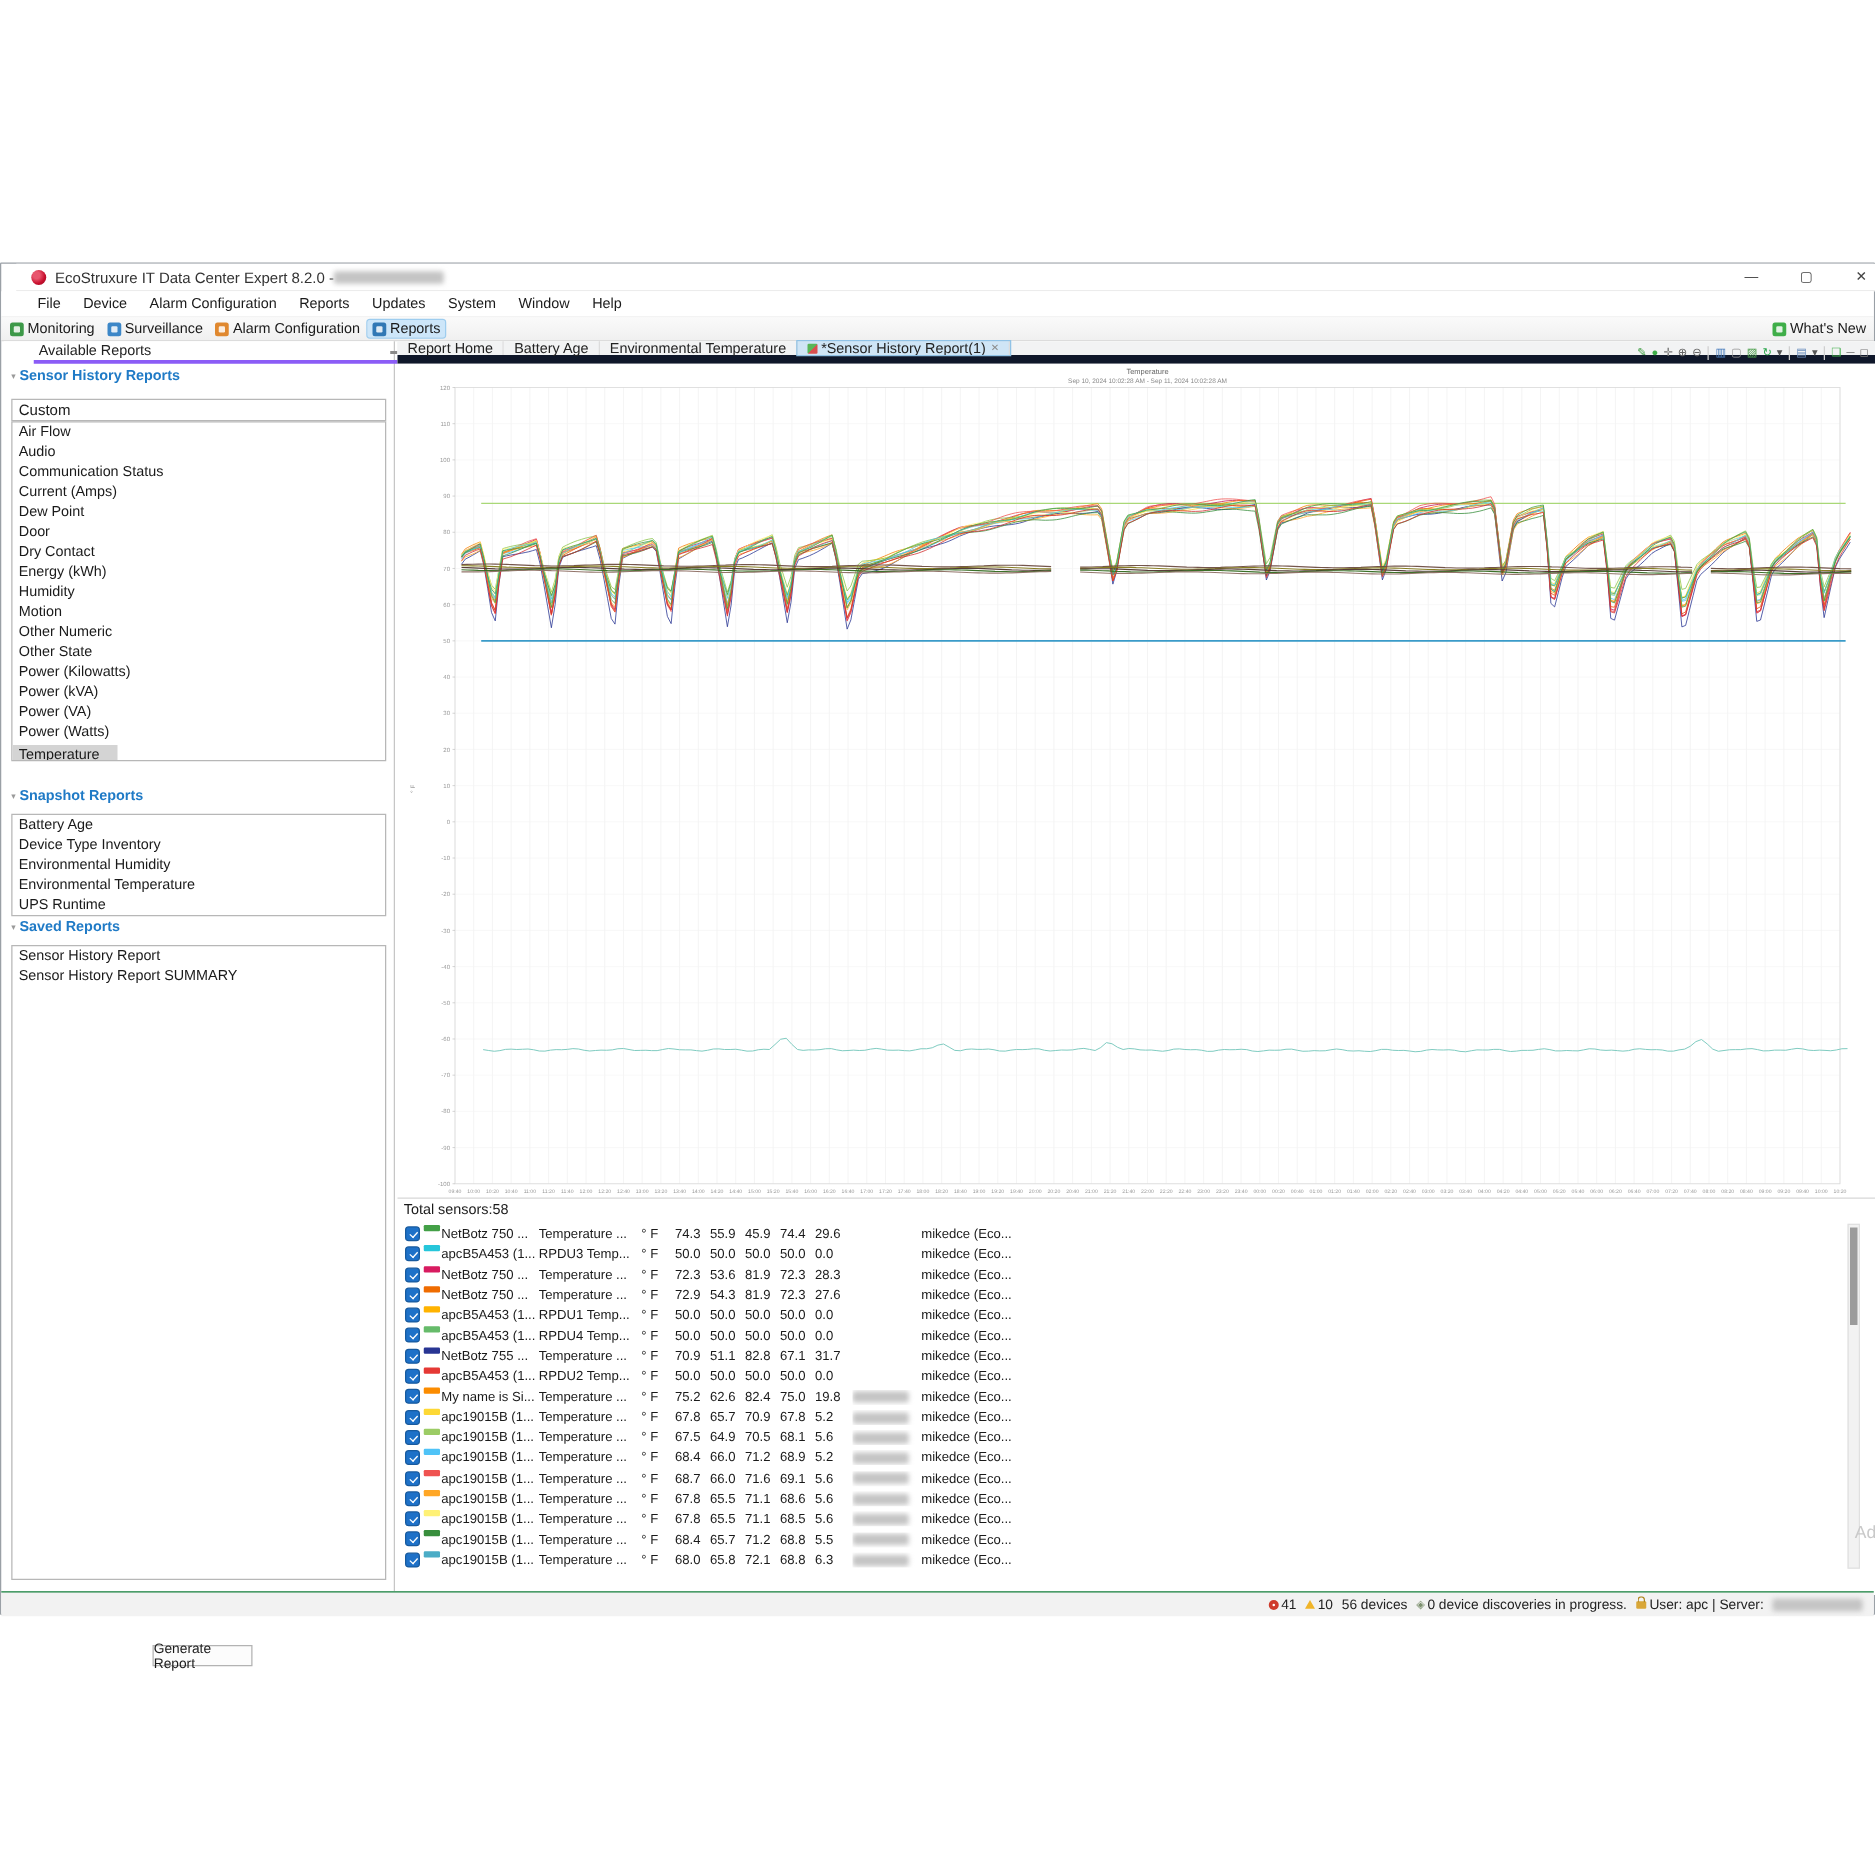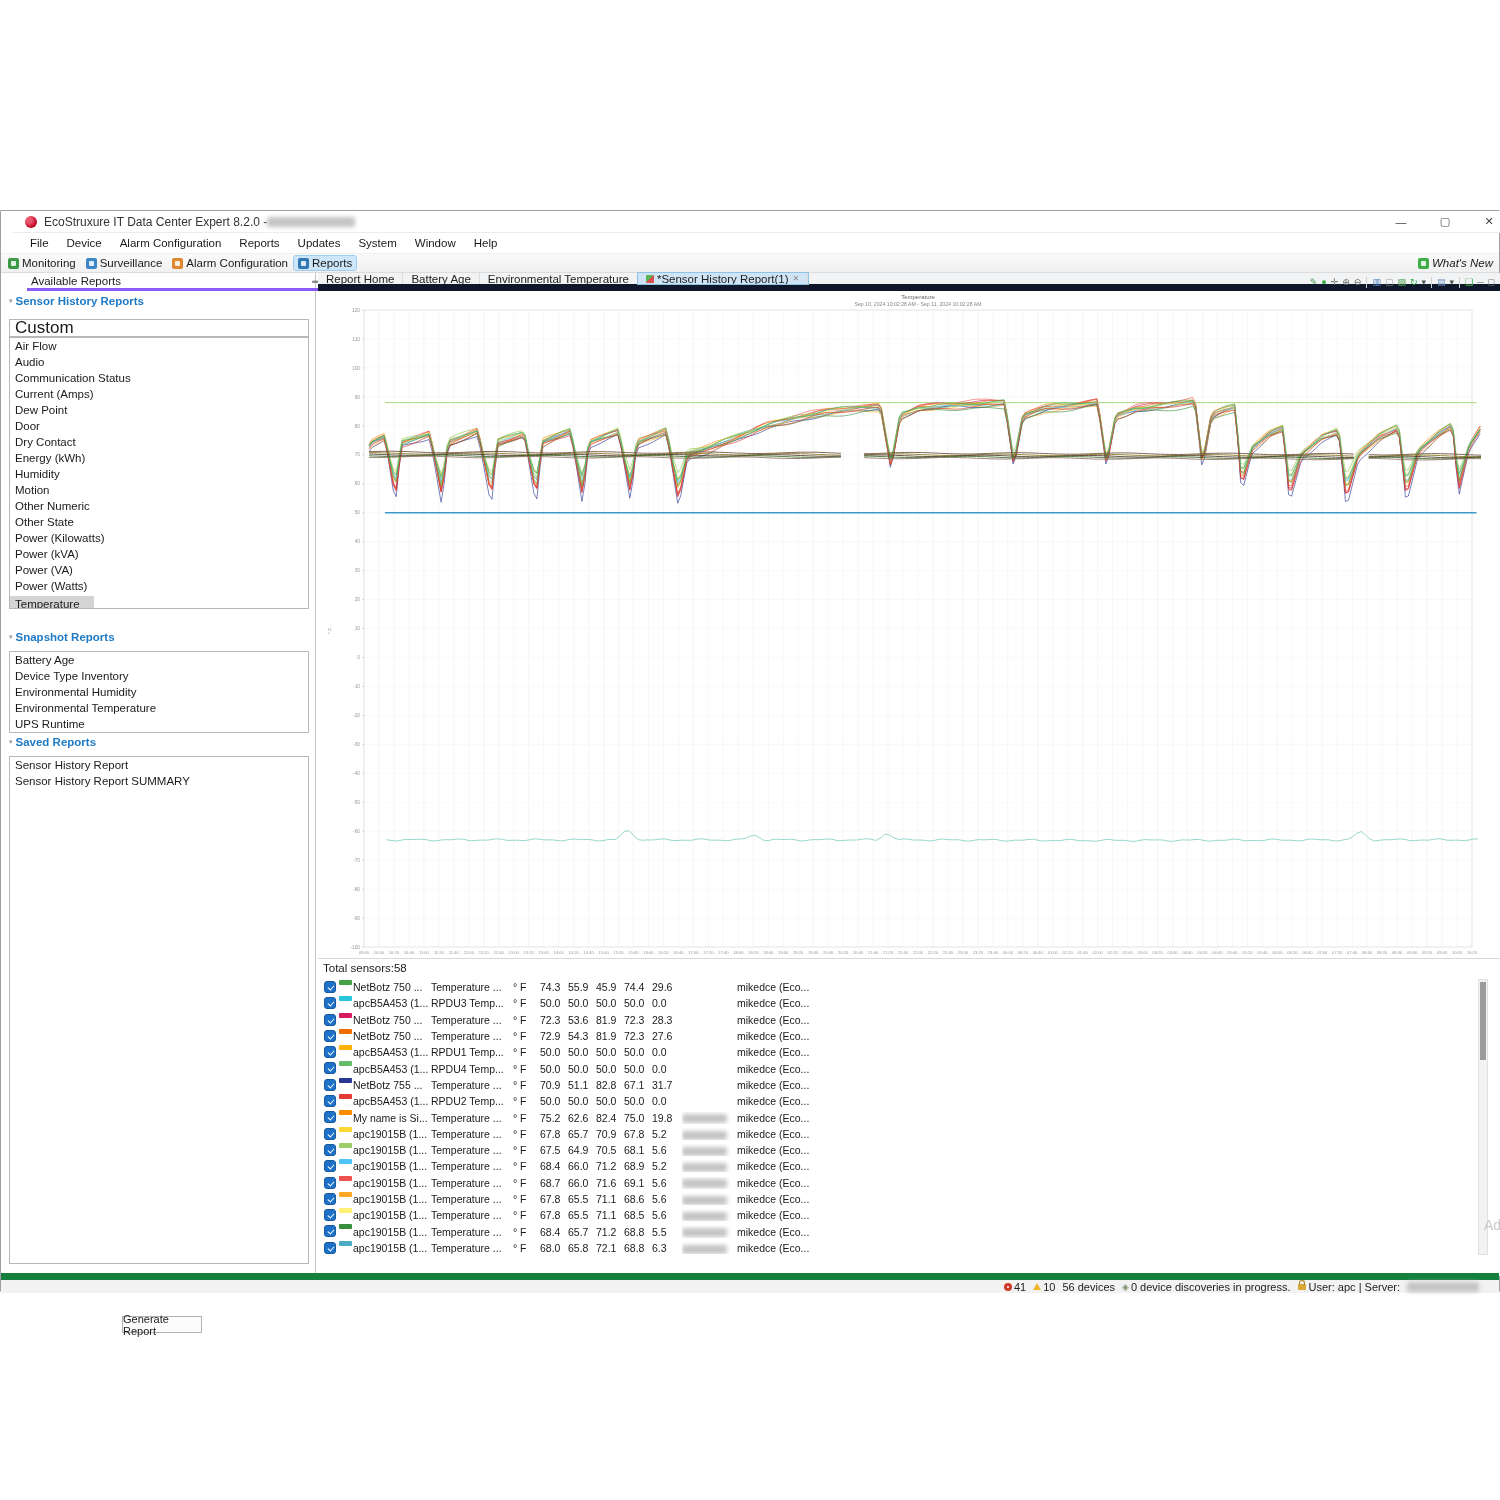--- a/index.html
+++ b/index.html
@@ -22,32 +22,32 @@
     display:flex;align-items:center;padding-left:20px;border-bottom:1px solid #f0f0f0;}
   .menu-item{font-size:11.5px;color:#1a1a1a;padding:2px 9px;}
   
   #perspbar{position:absolute;left:0;top:43px;width:100%;height:19px;
     background:linear-gradient(#fafafa,#f0f0f0);display:flex;align-items:center;padding-left:3px;
     border-bottom:1px solid #dcdcdc;}
   .persp{display:flex;align-items:center;font-size:11.5px;color:#1a1a1a;padding:1px 4px;margin-right:2px;border-radius:2px;}
   .persp.active{background:#cde6f9;outline:1px solid #9ecdef;}
   .persp-ico{width:11px;height:11px;border-radius:2px;margin-right:3px;position:relative;}
   .persp-ico::after{content:"";position:absolute;left:3px;top:3px;width:5px;height:5px;background:rgba(255,255,255,.85);border-radius:1px;}
-  #whatsnew{margin-left:auto;display:flex;align-items:center;margin-right:6px;font-size:11.5px;color:#1a1a1a;font-style:italic;}
+  #whatsnew{margin-left:auto;display:flex;align-items:center;margin-right:6px;font-size:11.5px;color:#1a1a1a;}
   #whatsnew .persp-ico{background:#3fae49;}
   
   #leftpane{position:absolute;left:2px;top:62px;width:313px;height:1000px;background:#fff;border-right:1px solid #c6c6c6;}
   #leftpane-header{position:absolute;left:0;top:0;width:100%;height:18px;border-bottom:3px solid #8b5cf6;
     display:flex;align-items:center;padding:0 4px;font-size:11.5px;color:#222;margin-left:24px;}
   .pane-mini{margin-left:auto;color:#8a8a8a;font-size:8px;letter-spacing:2px;}
   .section-h{position:absolute;left:6px;font-size:11.5px;font-weight:bold;color:#1f7ac6;display:flex;align-items:center;}
   .section-h .tri{color:#9a9a9a;font-size:7px;margin-right:3px;font-weight:normal;}
   .listbox{position:absolute;left:6px;width:300px;background:#fff;border:1px solid #b7b7b7;overflow:hidden;}
   .custombox{position:absolute;left:6px;width:300px;height:18px;background:#fff;border:1px solid #b7b7b7;
-    font-size:17px;color:#1a1a1a;display:flex;align-items:center;padding-left:5px;}
+    font-size:12px;color:#1a1a1a;display:flex;align-items:center;padding-left:5px;}
   .list-item{height:16px;line-height:16px;font-size:11.5px;color:#1a1a1a;padding-left:5px;white-space:nowrap;}
   .list-item.selected{background:#d4d4d4;display:inline-block;min-width:0;padding-right:14px;height:16px;}
   #generate-btn{position:absolute;left:119px;top:1043px;width:80px;height:17px;background:#fcfcfc;
     border:1px solid #b3b3b3;font-size:11px;color:#1a1a1a;display:flex;align-items:center;justify-content:center;}
   
   #rightpane{position:absolute;left:317px;top:62px;width:1183px;height:1000px;background:#fff;}
   #tabbar{position:absolute;left:0;top:0;width:100%;height:18px;background:#f2f3f4;border-bottom:7px solid #0f172a;display:flex;}
   .tab{display:flex;align-items:center;font-size:11.5px;color:#222;padding:0 8px;border-right:1px solid #dcdcdc;background:#f2f3f4;}
   .tab.active{background:#cfe5f6;outline:1px solid #90c2e6;}
   .tab-ico{width:8px;height:8px;border-radius:1px;margin-right:3px;
@@ -69,22 +69,22 @@
   .colorcell{position:relative;height:16.3px;}
   .cb{position:absolute;left:1px;top:2px;width:12px;height:12px;background:#1e71c8;border:1px solid #175a9e;border-radius:3px;}
   .cb::after{content:"";position:absolute;left:2.5px;top:3px;width:5px;height:3px;border-left:1.5px solid #fff;border-bottom:1.5px solid #fff;transform:rotate(-48deg);}
   .swatch{position:absolute;left:16px;top:1px;width:13px;height:5px;border-radius:1px;}
   .loc-red{width:45px;height:9px;}
   #tbl-scroll{position:absolute;right:13px;top:20px;width:10px;height:276px;background:#f2f2f2;border:1px solid #e0e0e0;}
   #tbl-thumb{position:absolute;left:1px;top:2px;width:6px;height:78px;background:#9b9b9b;}
   #ad-frag{position:absolute;right:0px;top:258px;font-size:14px;color:#c9c9c9;}
   
   #statusbar{position:absolute;left:0;top:1062px;width:100%;height:20px;background:#f2f2f2;
-    border-top:7px solid #15803d;display:flex;align-items:center;justify-content:flex-end;
-    font-size:11px;color:#222;padding-right:20px;}
+    border-top:1px solid #15803d;display:flex;align-items:center;justify-content:flex-end;
+    font-size:11px;color:#222;padding-right:9px;}
   #statusbar .gap{width:7px;}
   .ico-err{width:8px;height:8px;border-radius:50%;background:#cf3a2b;display:inline-block;margin-right:2px;position:relative;}
   .ico-err::after{content:"";position:absolute;left:3px;top:3px;width:2px;height:2px;background:#fff;border-radius:50%;}
   .ico-warn{width:0;height:0;border-left:4px solid transparent;border-right:4px solid transparent;
     border-bottom:7px solid #f0b428;display:inline-block;margin-right:2px;}
   .ico-disc{color:#7b8f6d;font-size:9px;margin-right:2px;}
   .ico-lock{position:relative;width:8px;height:6px;background:#d9a738;border-radius:1px;display:inline-block;margin-right:3px;}
   .ico-lock::before{content:"";position:absolute;left:1.5px;top:-4px;width:4px;height:4px;border:1.2px solid #b08620;border-bottom:none;border-radius:3px 3px 0 0;}
 </style>
 </head>

